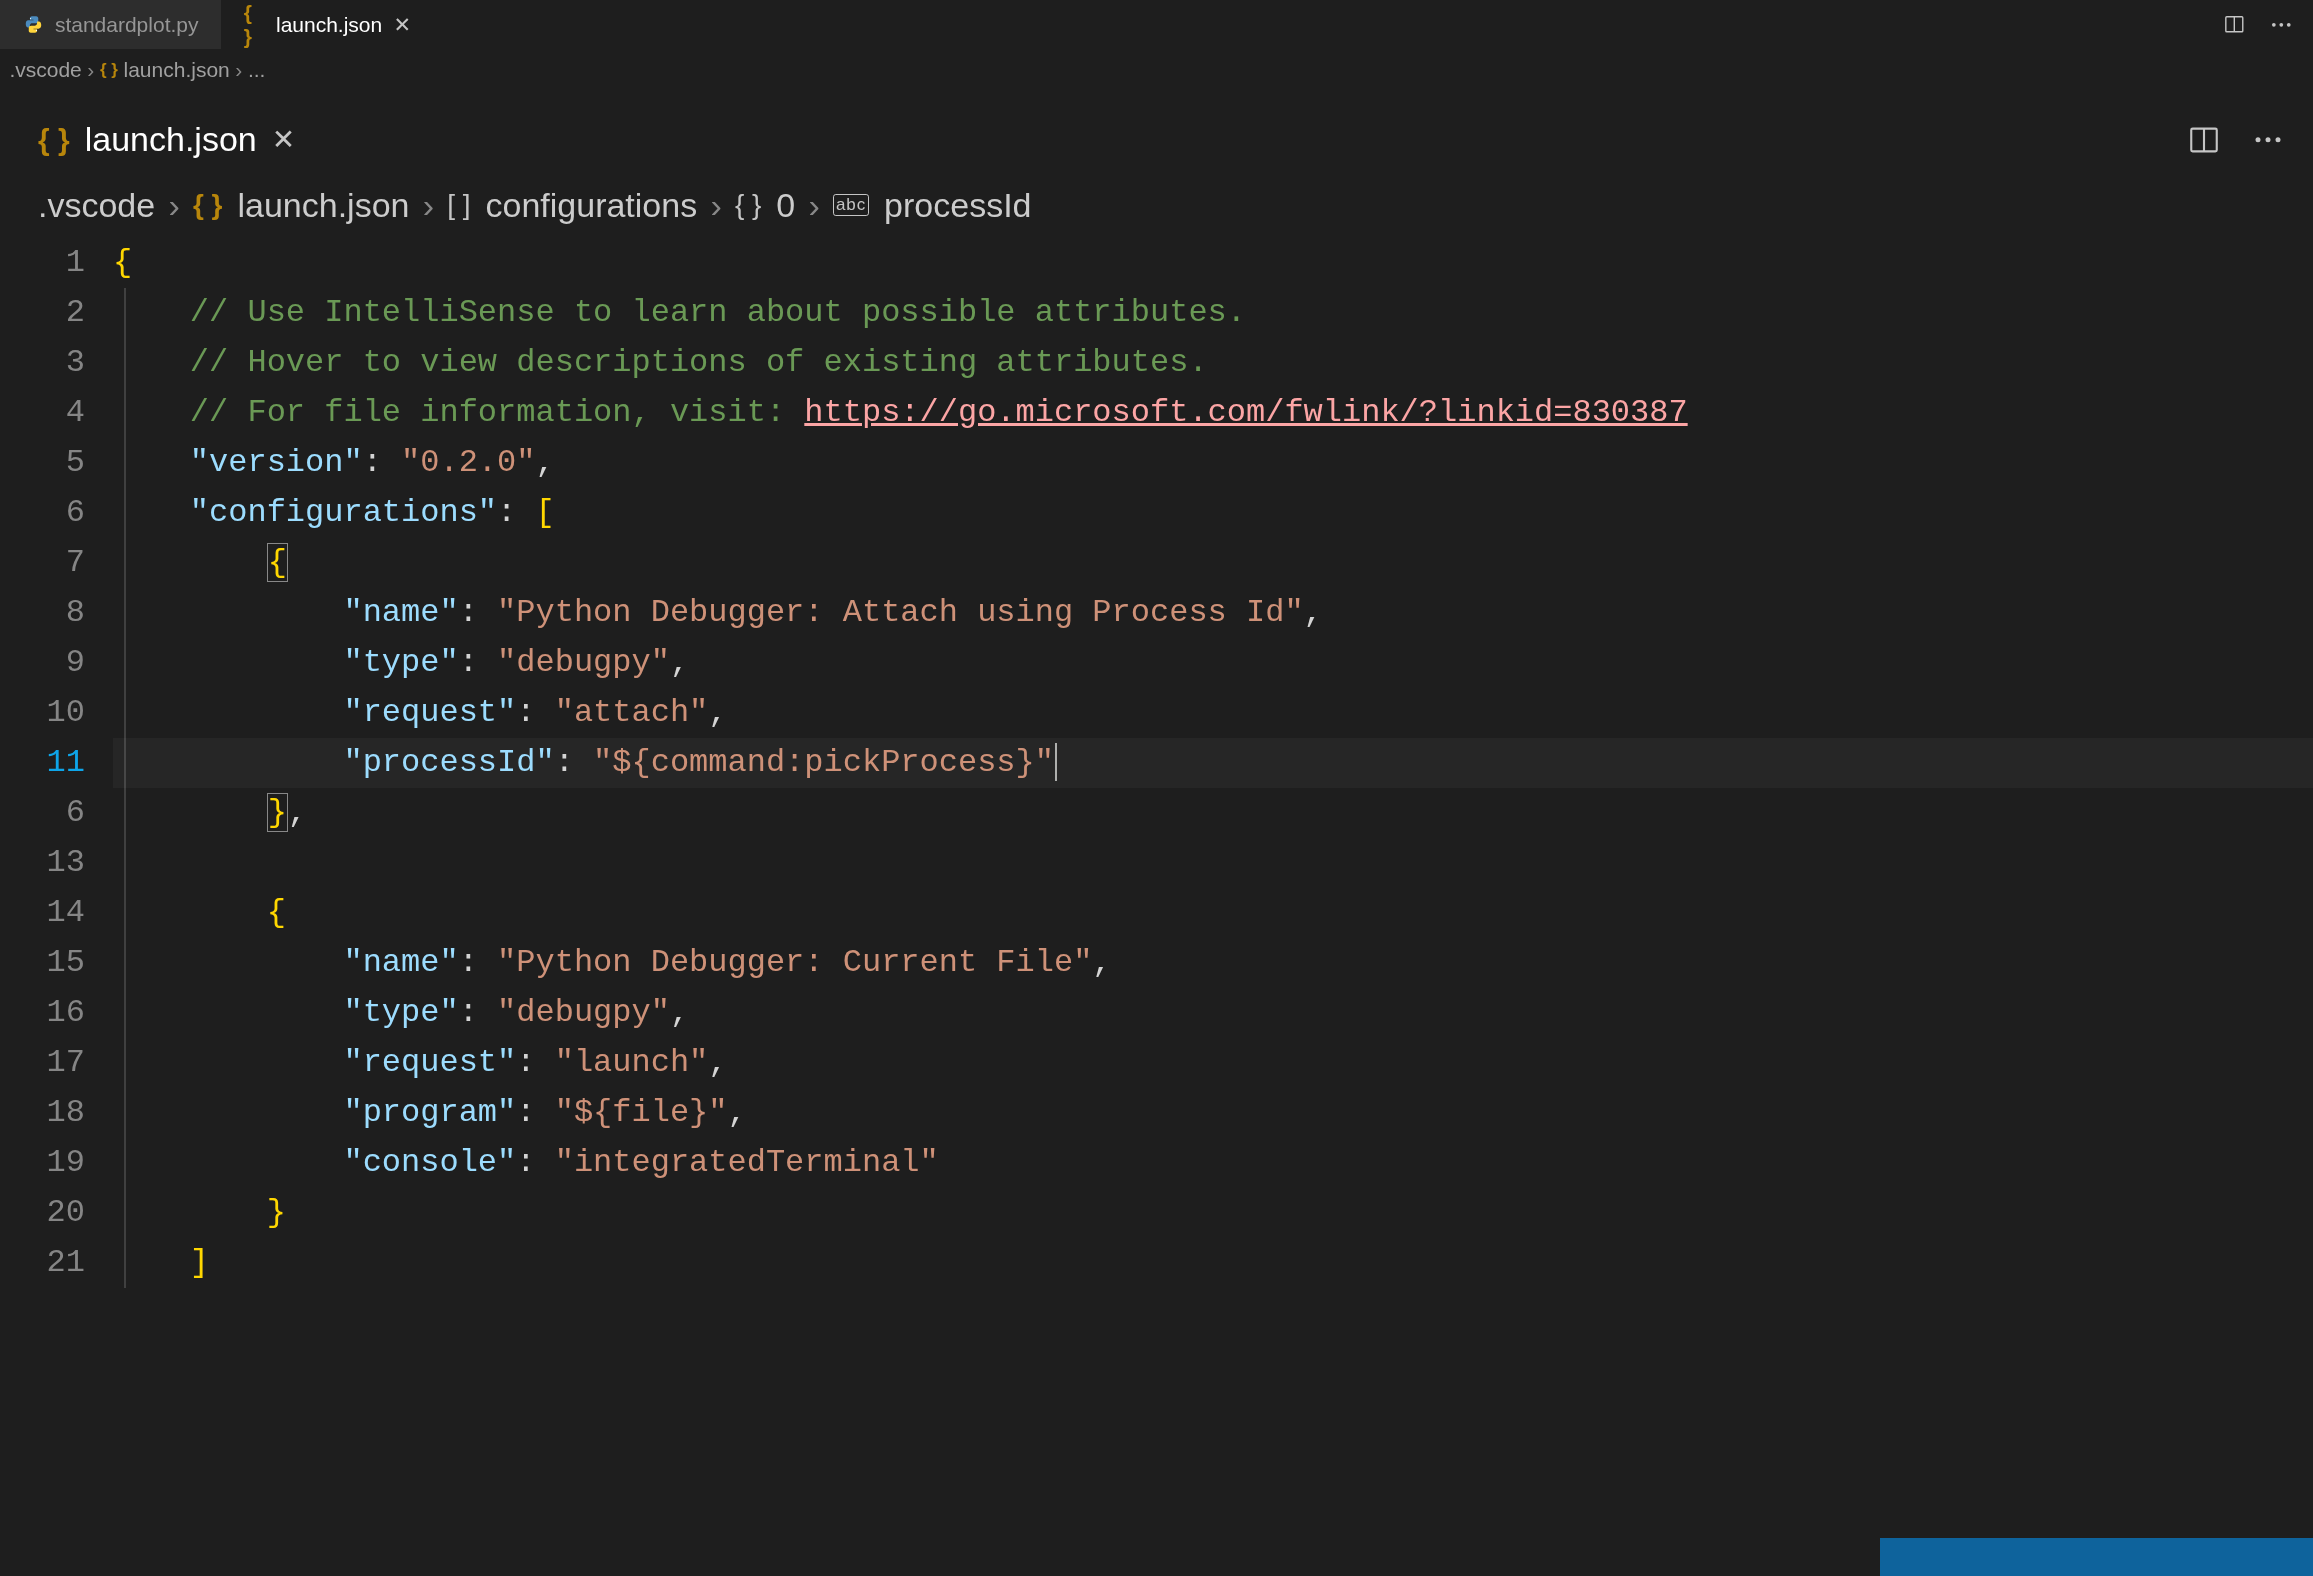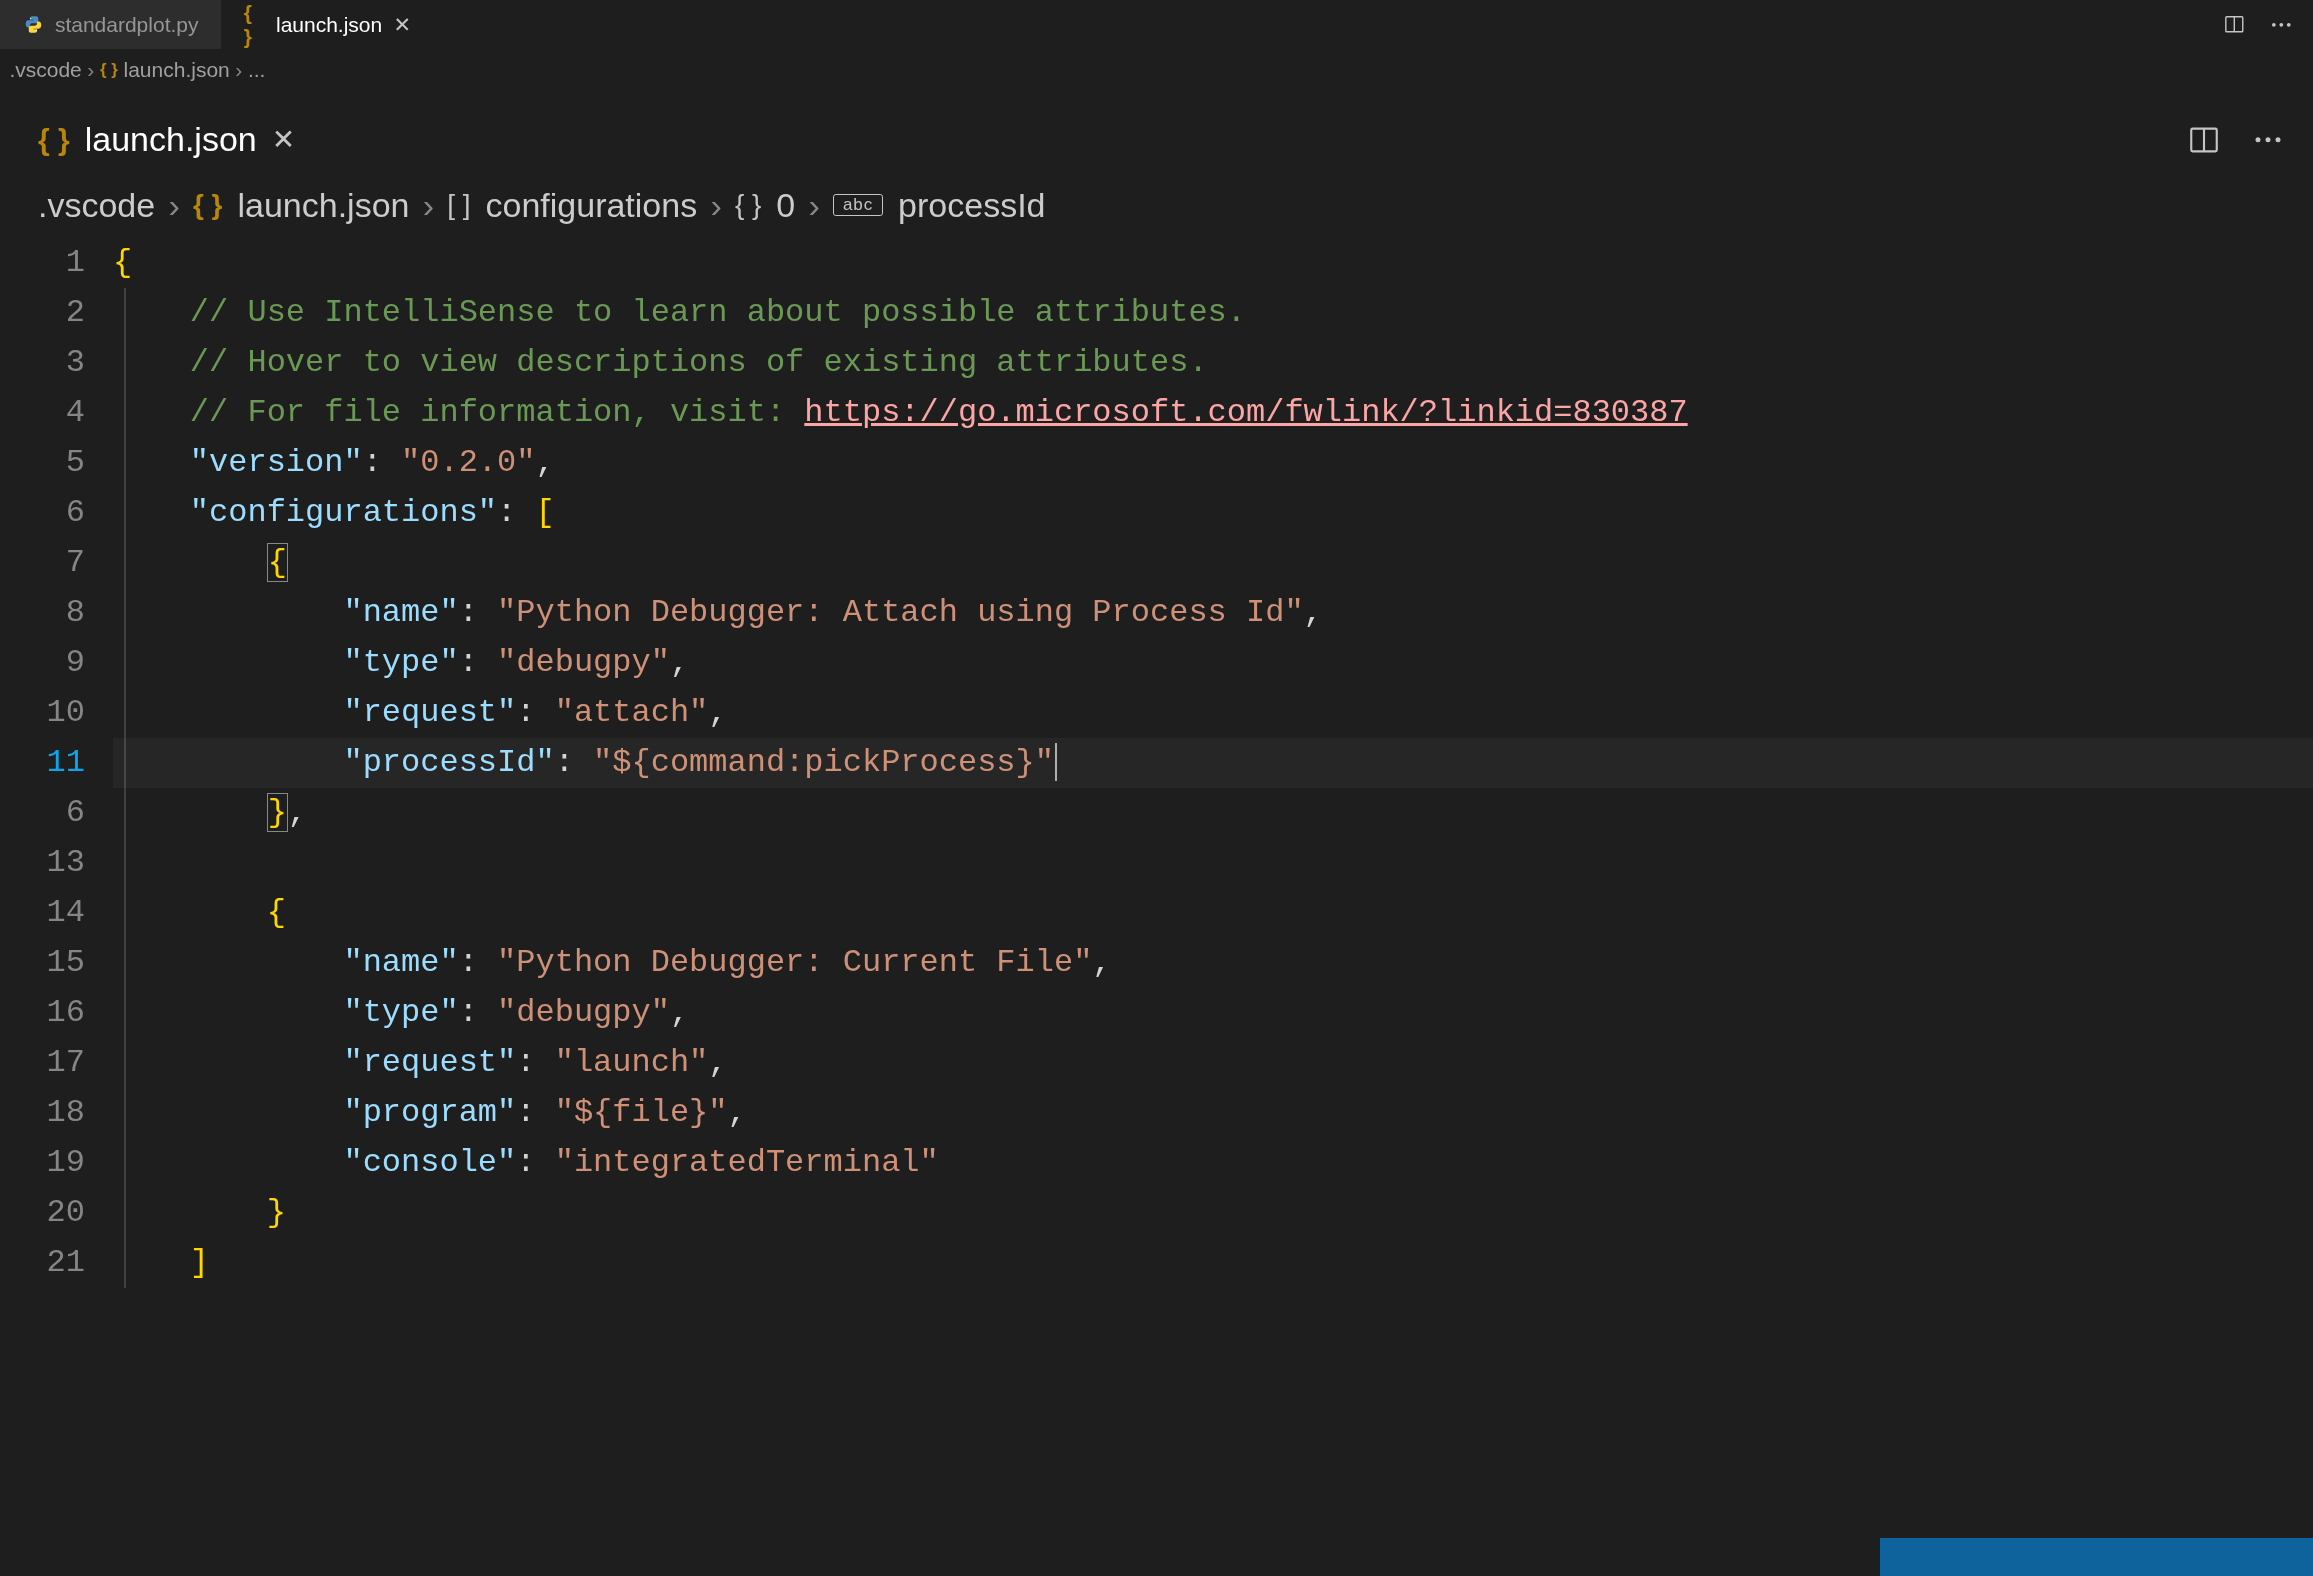--- a/index.html
+++ b/index.html
@@ -126,21 +126,21 @@
     position:absolute;
     right:0;
     bottom:0;
     height:38px;
     width:433px;
     background:#0e639c;
   }
   .json-braces-icon { color:#b8860b; font-weight:bold; }
   .sq-brackets-icon { color:#c5c5c5; }
   .curly-braces-icon { color:#c5c5c5; }
-  .abc-box { border:0.9px solid #c5c5c5; font-size:17px; padding:0 9px; border-radius:2.8px; color:#c5c5c5; font-family:sans-serif; letter-spacing:0.9px; }
+  .abc-box { border:0.9px solid #c5c5c5; font-size:17px; padding:0 2px; border-radius:2.8px; color:#c5c5c5; font-family:sans-serif; letter-spacing:0.9px; }
 </style>
 </head>
 <body>
 
 <div class="top-tabs">
   <div class="top-tab">
     <span class="filetype-icon">
       <svg width="19" height="19" viewBox="0 0 32 32">
           <path fill="#4B8BBE" d="M15 2c-5 0-5 3-5 3v3h6v1H7s-4 0-4 6 4 6 4 6h3v-3s0-4 4-4h6s4 0 4-4V5s0-3-5-3h-4z"></path>
           <circle cx="11" cy="6" r="1" fill="#fff"></circle>

